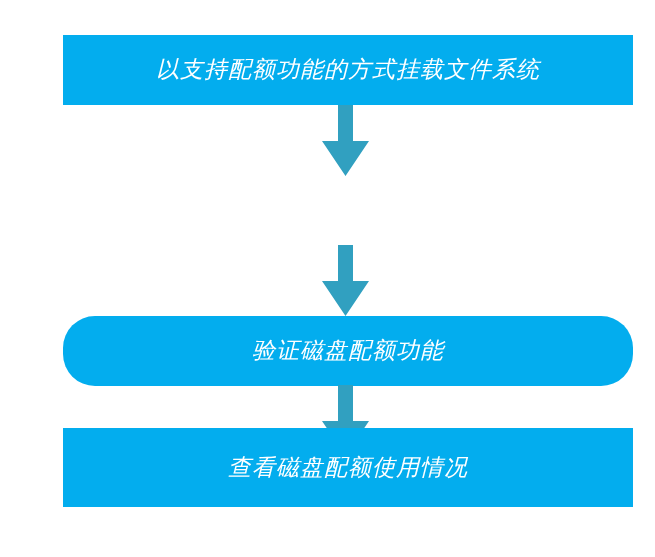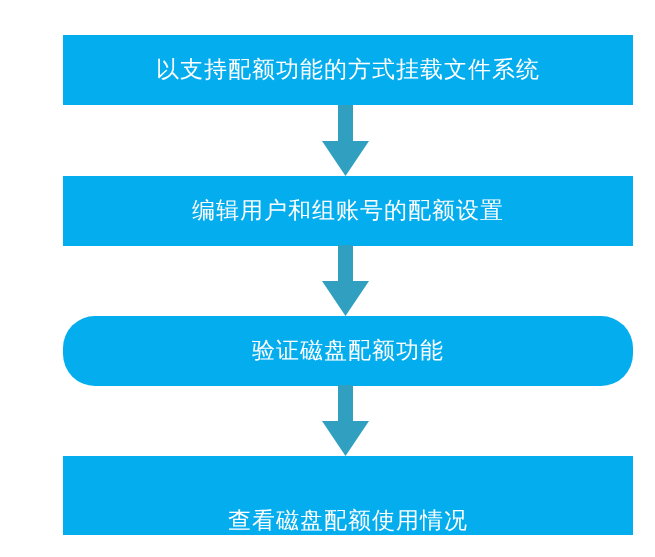--- a/index.html
+++ b/index.html
@@ -24,26 +24,27 @@
   .flow-step {
     position: absolute;
     left: 63px;
     width: 570px;
     height: 70px;
     background: #03ADEE;
     display: flex;
     align-items: center;
     justify-content: center;
     box-sizing: border-box;
+    font-style: italic;
   }
 
   .flow-step.step-1 { top: 35px; }
   .flow-step.step-2 { top: 176px; }
   .flow-step.step-3 { top: 316px; border-radius: 32px; }
-  .flow-step.step-4 { top: 456px; height: 79px; align-items: flex-end; }
+  .flow-step.step-4 { top: 428px; height: 79px; }
 
   .step-label {
     color: #ffffff;
     font-size: 23px;
     line-height: 1.2;
     letter-spacing: 1px;
     white-space: nowrap;
     font-weight: normal;
     font-family: "Liberation Serif", "DejaVu Serif", serif;
   }
@@ -73,23 +74,20 @@
   <div class="flow-step step-1">
     <span class="step-label">以支持配额功能的方式挂载文件系统</span>
   </div>
 
   <div class="flow-arrow arrow-1">
     <svg viewBox="0 0 47 71" xmlns="http://www.w3.org/2000/svg" aria-hidden="true">
       <polygon points="16,0 31,0 31,36 47,36 23.5,71 0,36 16,36" fill="#31A0C0"></polygon>
     </svg>
   </div>
 
-  <div class="flow-step step-2">
-    <span class="step-label">编辑用户和组账号的配额设置</span>
-  </div>
 
   <div class="flow-arrow arrow-2">
     <svg viewBox="0 0 47 71" xmlns="http://www.w3.org/2000/svg" aria-hidden="true">
       <polygon points="16,0 31,0 31,36 47,36 23.5,71 0,36 16,36" fill="#31A0C0"></polygon>
     </svg>
   </div>
 
   <div class="flow-step step-3">
     <span class="step-label">验证磁盘配额功能</span>
   </div>

